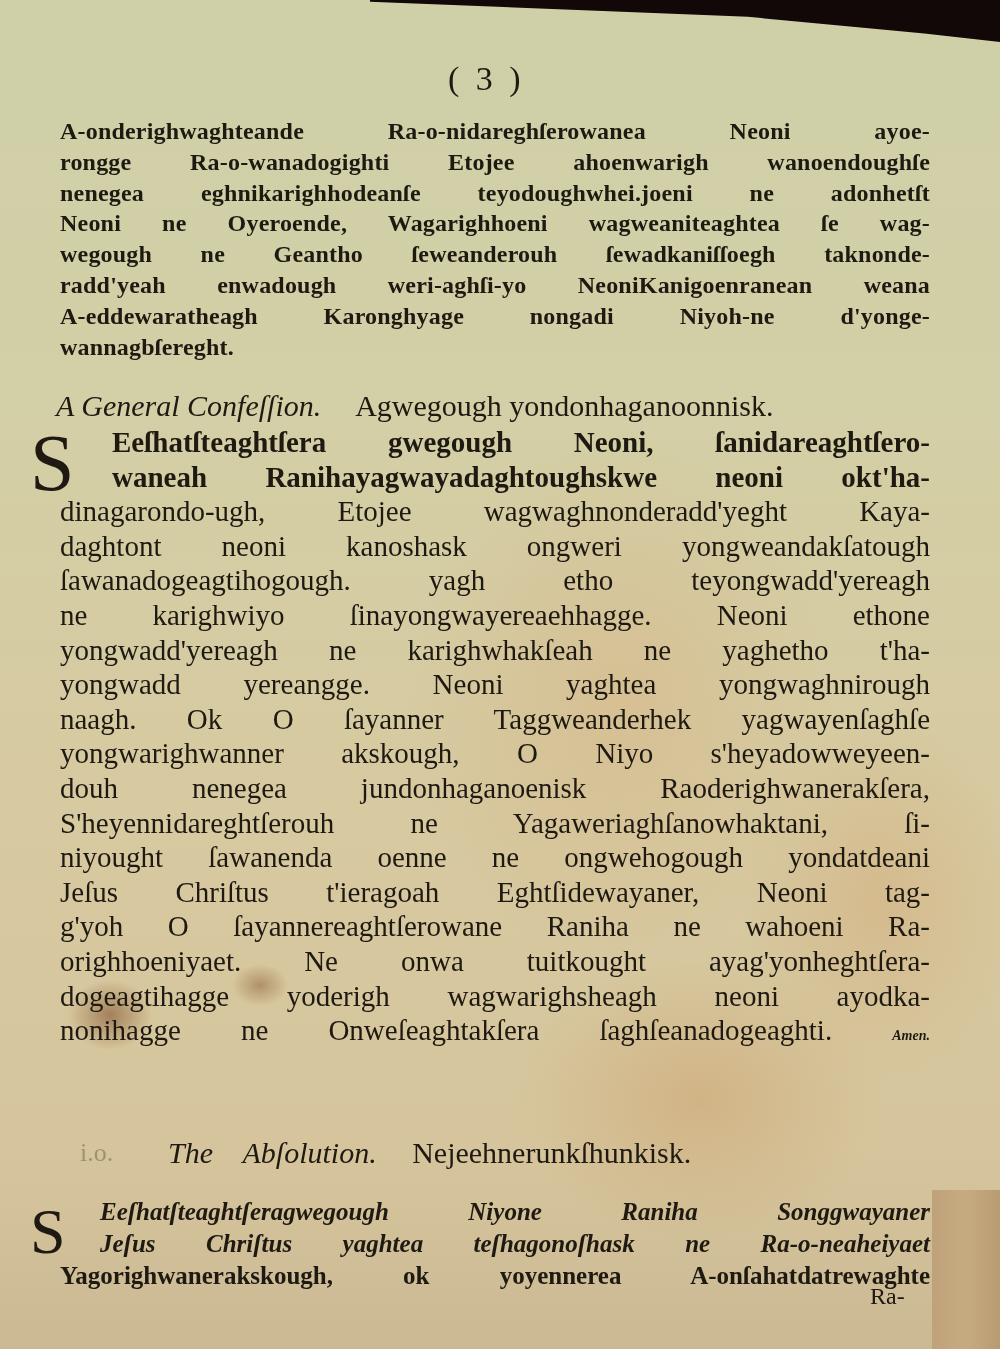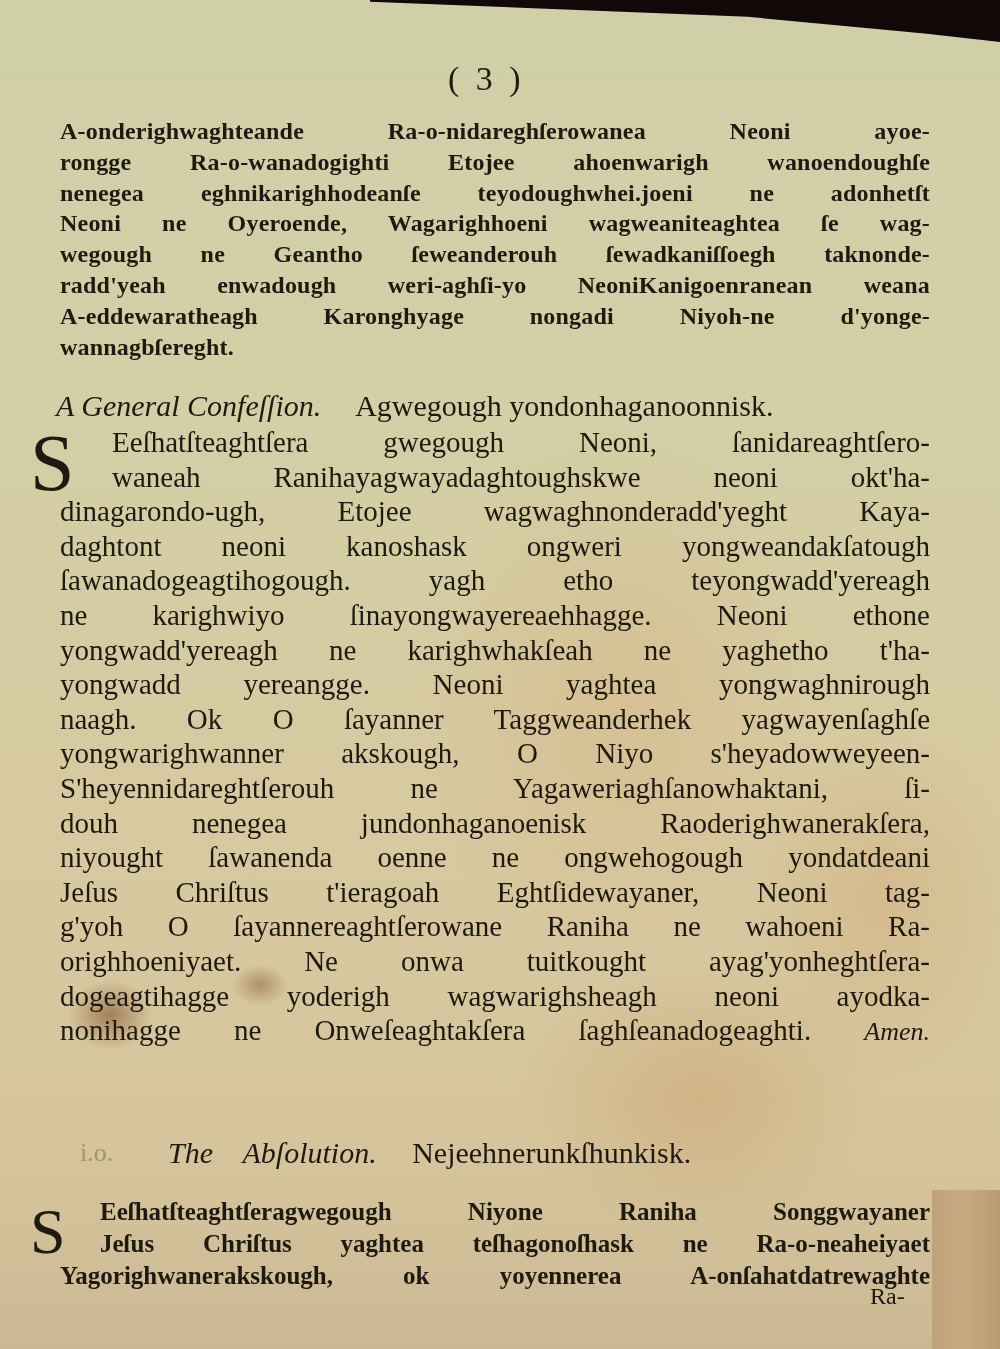--- a/index.html
+++ b/index.html
@@ -41,30 +41,30 @@
     .p1 .line { font-weight: bold; font-size: 24px; line-height: 30.8px; letter-spacing: 0.2px; }
     .heading {
       position: absolute; font-size: 30px; white-space: nowrap;
     }
     .heading .it { font-style: italic; margin-right: 28px; }
     .h1 { left: 56px; top: 356px; margin-top: 33px; }
     .h2 { left: 168px; top: 1136px; }
     .faint { position: absolute; left: 80px; top: 1138px; font-size: 26px; color: rgba(60,50,30,0.35); }
     .p2 { top: 425px; }
     .p2 .line { font-size: 29px; line-height: 34.6px; }
-    .p2 .indent { padding-left: 52px; }
+    .p2 .indent { padding-left: 52px; font-weight: bold; }
     .dropcap {
       position: absolute; font-size: 80px; line-height: 80px; font-weight: normal;
     }
     .dc1 { left: 30px; top: 423px; }
     .dc2 { left: 30px; top: 1192px; font-size: 64px; }
-    .amen { font-style: italic; font-size: 26px; }
+    .amen { font-style: italic; font-size: 14px; font-weight: bold; }
     .p3 { top: 1196px; }
     .p3 .line { font-size: 25px; line-height: 32px; font-weight: bold; }
-    .p3 .indent { padding-left: 40px; }
+    .p3 .indent { padding-left: 40px; font-style: italic; }
     .catchword { position: absolute; left: 870px; top: 1283px; font-size: 24px; font-weight: normal; }
   </style>
 </head>
 <body>
 
 <div class="page">
   <div class="top-dark"></div>
   <div class="right-strip"></div>
 
   <div class="page-number">( 3 )</div>
@@ -90,22 +90,22 @@
     <span class="line indent">Eeſhatſteaghtſera gwegough Neoni, ſanidareaghtſero-</span>
     <span class="line indent">waneah Ranihayagwayadaghtoughskwe neoni okt'ha-</span>
     <span class="line">dinagarondo-ugh, Etojee wagwaghnonderadd'yeght Kaya-</span>
     <span class="line">daghtont neoni kanoshask ongweri yongweandakſatough</span>
     <span class="line">ſawanadogeagtihogough. yagh etho teyongwadd'yereagh</span>
     <span class="line">ne karighwiyo ſinayongwayereaehhagge. Neoni ethone</span>
     <span class="line">yongwadd'yereagh ne karighwhakſeah ne yaghetho t'ha-</span>
     <span class="line">yongwadd yereangge. Neoni yaghtea yongwaghnirough</span>
     <span class="line">naagh. Ok O ſayanner Taggweanderhek yagwayenſaghſe</span>
     <span class="line">yongwarighwanner akskough, O Niyo s'heyadowweyeen-</span>
+    <span class="line">douh nenegea jundonhaganoenisk Raoderighwanerakſera,</span>
     <span class="line">S'heyennidareghtſerouh ne Yagaweriaghſanowhaktani, ſi-</span>
-    <span class="line">douh nenegea jundonhaganoenisk Raoderighwanerakſera,</span>
     <span class="line">niyought ſawanenda oenne ne ongwehogough yondatdeani</span>
     <span class="line">Jeſus Chriſtus t'ieragoah Eghtſidewayaner, Neoni tag-</span>
     <span class="line">g'yoh O ſayannereaghtſerowane Raniha ne wahoeni Ra-</span>
     <span class="line">orighhoeniyaet. Ne onwa tuitkought ayag'yonheghtſera-</span>
     <span class="line">dogeagtihagge yoderigh wagwarighsheagh neoni ayodka-</span>
     <span class="line" style="text-align-last: justify;">
       <span>nonihagge ne Onweſeaghtakſera ſaghſeanadogeaghti.</span>
       <span class="amen">Amen.</span>
     </span>
   </div>

